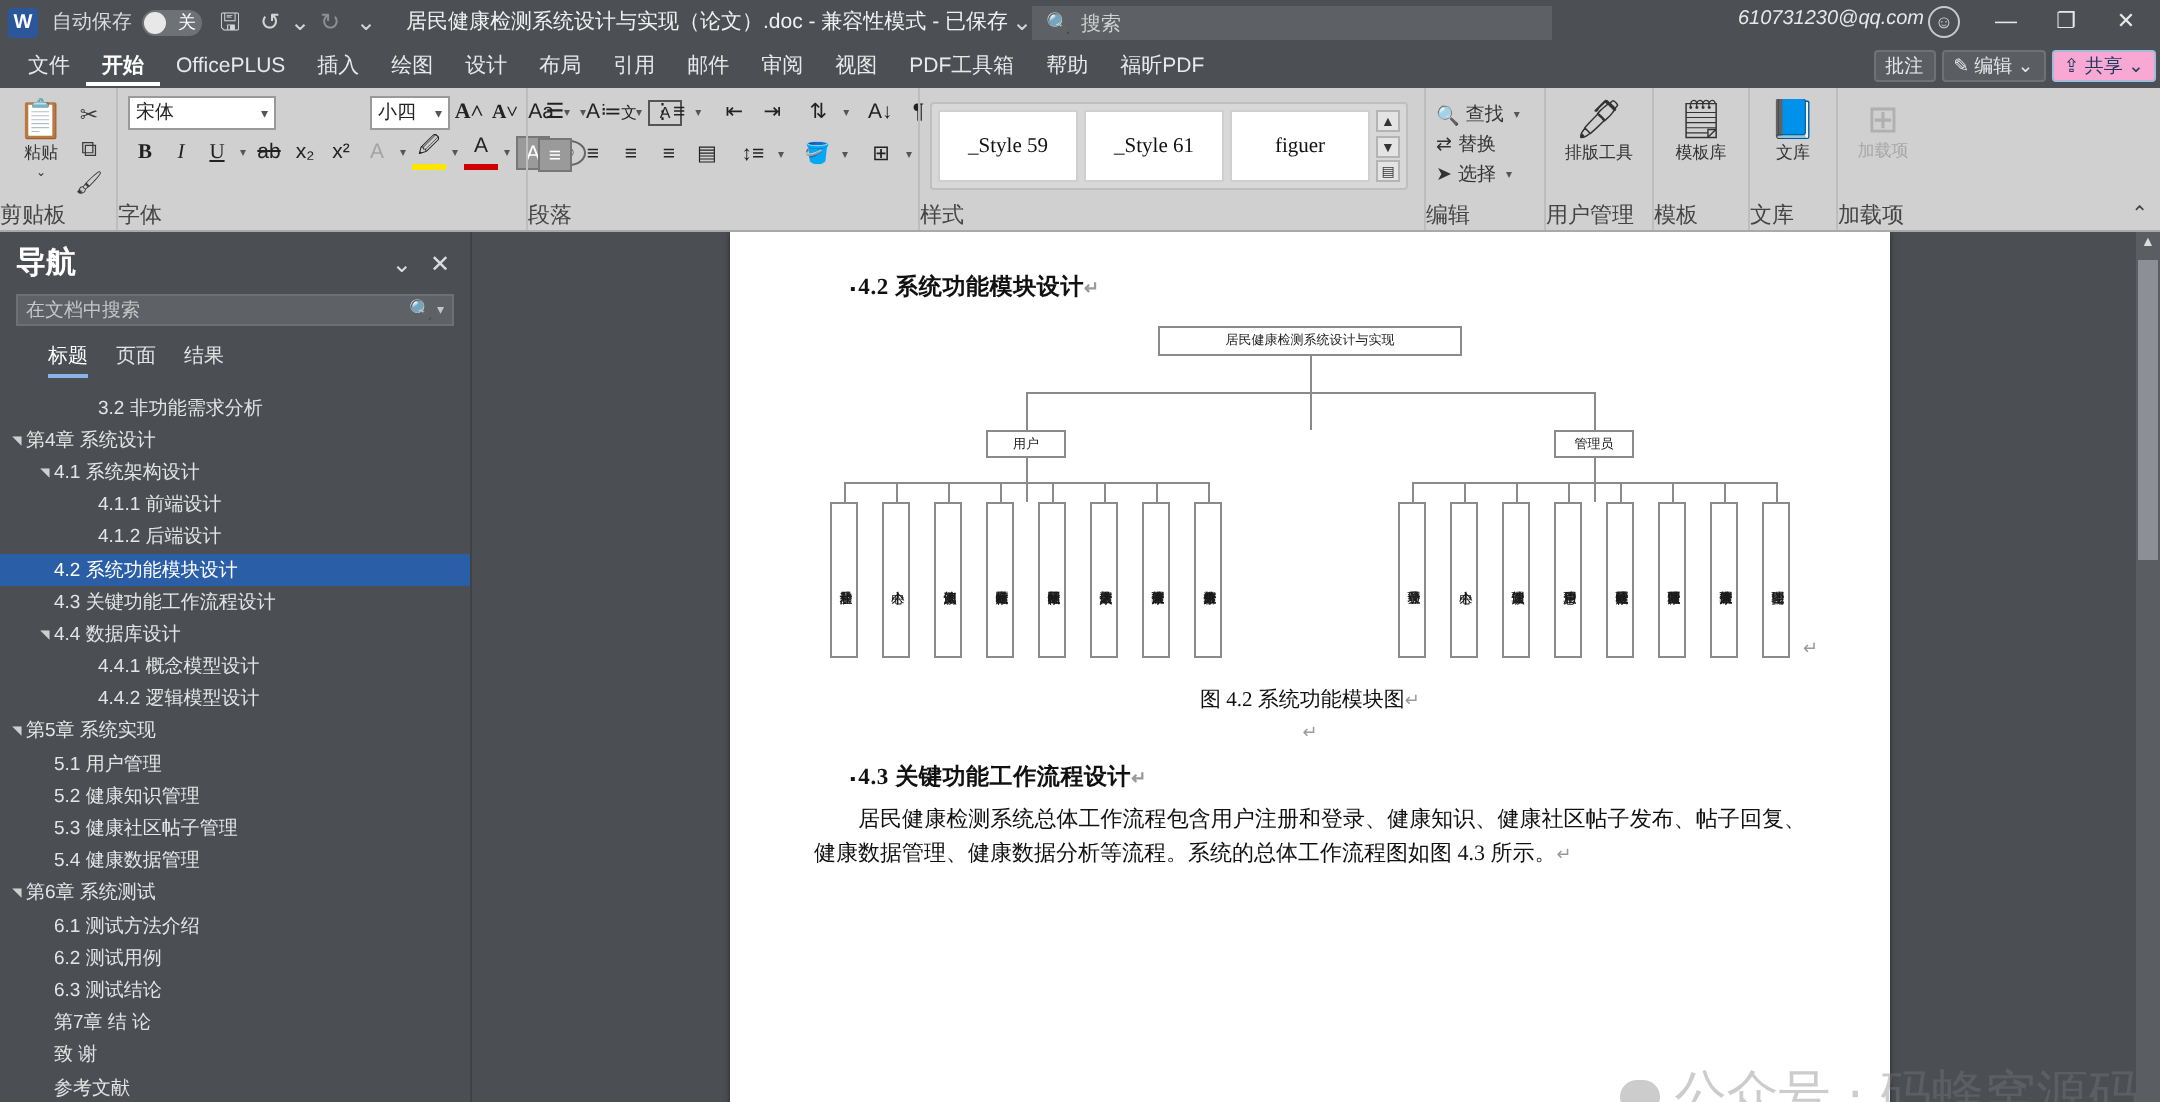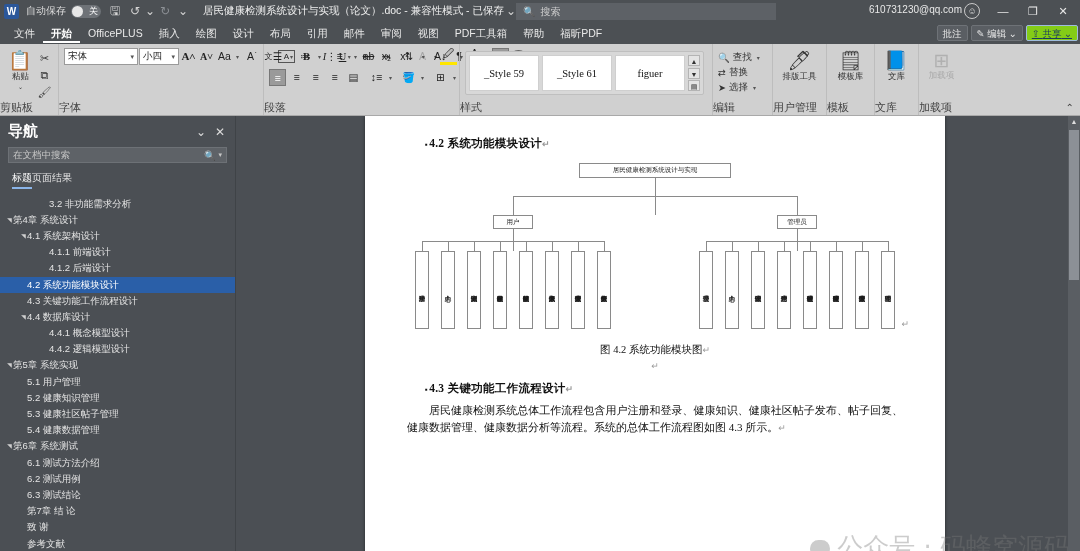--- a/index.html
+++ b/index.html
@@ -37,21 +37,21 @@
     width: 20px; height: 18px; line-height: 18px; text-align: center;
     font-size: 12px; color: #d4d4d4; cursor: default;
   }
   .qa-ico.dim { color: #8b8f94; }
   .doctitle { font-size: 10.5px; color: #f0f0f0; margin-left: 12px; white-space: nowrap; }
   .tb-search {
     position: absolute; left: 516px; top: 3px; width: 260px; height: 17px;
     background: #5d6166; border: none; display: flex; align-items: center;
     padding-left: 7px; color: #cfcfcf; font-size: 10px; gap: 5px;
   }
-  .acct { position: absolute; right: 118px; top: 4px; font-size: 10px; color: #e8e8e8; }
+  .acct { position: absolute; right: 118px; top: 4px; font-size: 10px; color: #e8e8e8; font-style: italic; }
   .avatar {
     position: absolute; right: 100px; top: 3px; width: 16px; height: 16px;
     border-radius: 50%; border: 1px solid #c9c9c9; color: #ddd;
     font-size: 9px; line-height: 15px; text-align: center;
   }
   .wbtn {
     position: absolute; top: 0; width: 30px; height: 22px; line-height: 22px;
     text-align: center; font-size: 11px; color: #e8e8e8;
   }
   .wbtn.min { right: 62px; } .wbtn.max { right: 32px; } .wbtn.close { right: 2px; }
@@ -64,21 +64,21 @@
   .tab {
     font-size: 10.5px; color: #e9e9e9; padding: 0 8px; height: 20px;
     line-height: 20px; white-space: nowrap;
   }
   .tab.active { color: #ffffff; border-bottom: 2px solid #ffffff; font-weight: bold; }
   .tabbar-right { position: absolute; right: 2px; display: flex; align-items: center; gap: 3px; }
   .minibtn {
     font-size: 9.5px; color: #e8e8e8; background: #5a5e63; border: 1px solid #6e7277;
     padding: 1px 5px; height: 16px; line-height: 13px; border-radius: 2px; white-space: nowrap;
   }
-  .minibtn.share { background: #84cc16; color: #1c3a5e; border-color: #9fbcdd; text-decoration: underline; }
+  .minibtn.share { background: #f9a8d4; color: #1c3a5e; border-color: #9fbcdd; }
 
   
   .ribbon {
     height: 72px; background: #d0d0d0; display: flex; align-items: stretch;
     position: relative; border-bottom: 1px solid #a9a9a9;
   }
   .rgroup { position: relative; padding: 2px 5px 0 5px; display: flex; flex-direction: column; }
   .rgroup + .rgroup { border-left: 1px solid #bdbdbd; }
   .rgroup .glabel {
     position: absolute; bottom: 0px; left: 0; right: 0; text-align: left;
@@ -92,21 +92,21 @@
   .bigbtn .gi { font-size: 19px; line-height: 21px; }
   .col2 { display: flex; flex-direction: column; gap: 1px; padding-top: 2px; }
   .smallico {
     width: 17px; height: 16px; font-size: 11px; line-height: 16px; text-align: center; color: #3a3a3a;
   }
   .row { display: flex; align-items: center; gap: 1px; }
   .fontname, .fontsize {
     background: #fff; border: 1px solid #9a9a9a; height: 17px; font-size: 9.5px;
     color: #222; display: flex; align-items: center; padding: 0 3px; position: relative;
   }
-  .fontname { width: 74px; } .fontsize { width: 40px; }
+  .fontname { width: 74px; } .fontsize { width: 40px; margin-left: 46px; }
   .caret { margin-left: auto; font-size: 7px; color: #555; }
   .fbtn {
     min-width: 17px; height: 17px; font-size: 10.5px; line-height: 17px;
     text-align: center; color: #222; padding: 0 1px;
   }
   .fbtn.serifb { font-family: "Liberation Serif", serif; font-weight: bold; }
   .fbtn.serifi { font-family: "Liberation Serif", serif; font-style: italic; }
   .fbtn.serifu { font-family: "Liberation Serif", serif; text-decoration: underline; }
   .minicaret { font-size: 6px; color: #555; width: 7px; text-align: center; }
   .hl { border-bottom: 3px solid #ffe600; line-height: 11px; }
@@ -139,21 +139,21 @@
   }
   .navhead { display: flex; align-items: center; padding: 6px 6px 4px 8px; }
   .navtitle { font-size: 15px; font-weight: bold; color: #fff; }
   .navhead .sp { margin-left: auto; display: flex; gap: 9px; padding-right: 4px; }
   .navhead .sp span { font-size: 12px; color: #dcdcdc; }
   .navsearch {
     margin: 2px 8px 0 8px; height: 16px; background: #5e6267; border: 1px solid #6d7176;
     display: flex; align-items: center; padding: 0 4px; font-size: 9.5px; color: #c6c6c6;
   }
   .navsearch .ph { flex: 1; }
-  .navtabs { display: flex; padding: 8px 0 0 12px; font-size: 10px; color: #e3e3e3; }
+  .navtabs { display: flex; gap: 14px; padding: 8px 0 0 24px; font-size: 10px; color: #e3e3e3; }
   .navtabs .nt.active { color: #fff; border-bottom: 2px solid #8ab4e8; padding-bottom: 2px; }
   .navlist { margin-top: 7px; font-size: 9.5px; }
   .navitem {
     height: 16.2px; display: flex; align-items: center; color: #e4e4e4;
     padding-left: 4px; white-space: nowrap;
   }
   .navitem.sel { background: #2a5fa8; color: #fff; }
   .tri { width: 9px; font-size: 6px; color: #cfcfcf; display: inline-block; text-align: center; }
   .ind0 { padding-left: 4px; } .ind1 { padding-left: 18px; }
   .ind2 { padding-left: 40px; }
@@ -272,21 +272,21 @@
         <div class="col2">
           <span class="smallico">✂</span>
           <span class="smallico">⧉</span>
           <span class="smallico">🖌</span>
         </div>
       </div>
       <div class="glabel">剪贴板</div>
     </div>
 
     <div class="rgroup" style="width:205px">
-      <div class="gbody" style="gap:3px">
+      <div class="gbody" style="flex-direction:column; gap:3px">
         <div class="row">
           <div class="fontname">
             <span>宋体</span>
             <span class="caret">▾</span>
           </div>
           <div class="fontsize">
             <span>小四</span>
             <span class="caret">▾</span>
           </div>
           <span class="fbtn serifb" style="font-size:11px">A˄</span>

